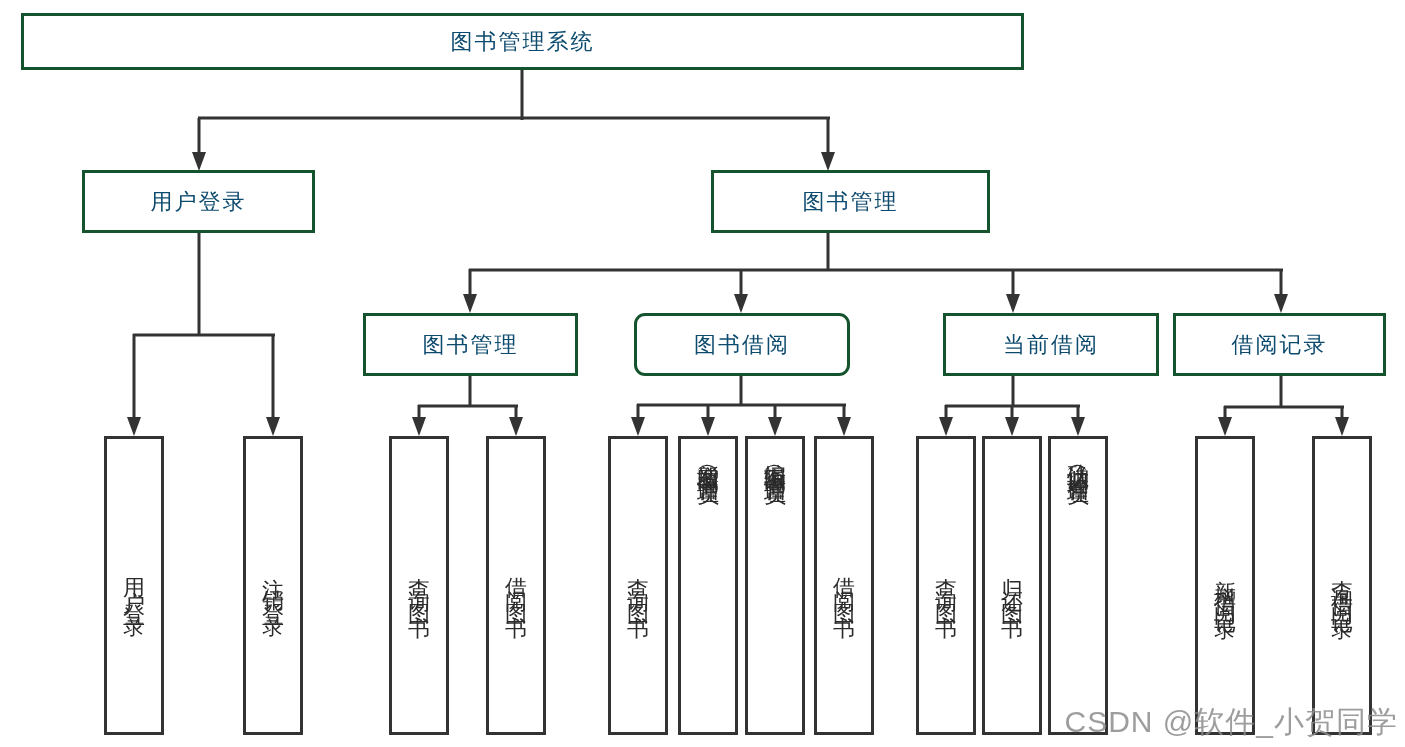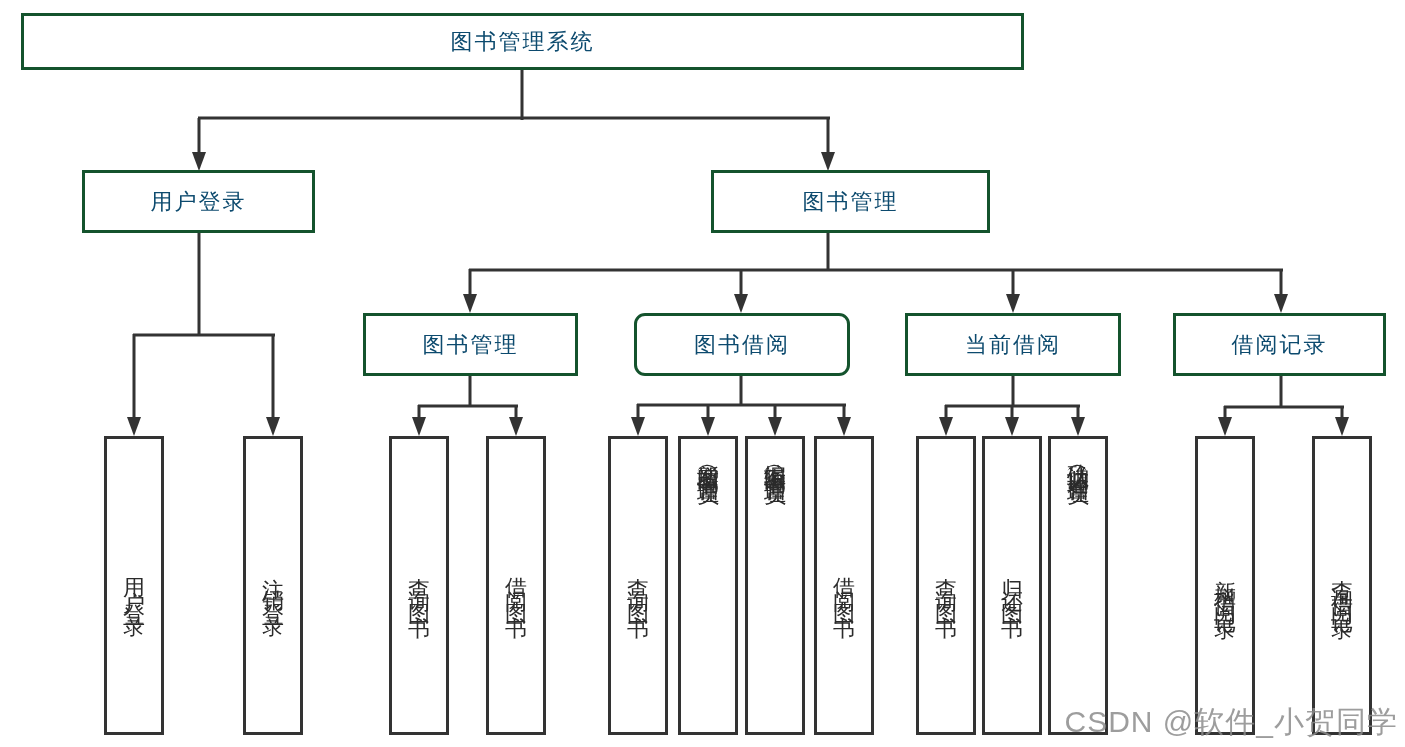--- a/index.html
+++ b/index.html
@@ -122,21 +122,21 @@
     </g>
   </svg>
 
   <div class="node" style="left:21px; top:13px; width:1003px; height:57px;">图书管理系统</div>
 
   <div class="node" style="left:82px; top:170px; width:233px; height:63px;">用户登录</div>
   <div class="node" style="left:711px; top:170px; width:279px; height:63px;">图书管理</div>
 
   <div class="node" style="left:363px; top:313px; width:215px; height:63px;">图书管理</div>
   <div class="node" style="left:634px; top:313px; width:216px; height:63px;border-radius:11px;">图书借阅</div>
-  <div class="node" style="left:905px; top:313px; width:216px; height:63px;font-family:Liberation Serif, serif;">当前借阅</div>
+  <div class="node" style="left:943px; top:313px; width:216px; height:63px;font-family:Liberation Serif, serif;">当前借阅</div>
   <div class="node" style="left:1173px; top:313px; width:213px; height:63px;">借阅记录</div>
 
   <div class="leaf" style="left:104px; top:436px; width:60px; height:299px;">
     <span class="vtext">用户登录</span>
   </div>
   <div class="leaf" style="left:243px; top:436px; width:60px; height:299px;">
     <span class="vtext">注销登录</span>
   </div>
 
   <div class="leaf" style="left:389px; top:436px; width:60px; height:299px;">

